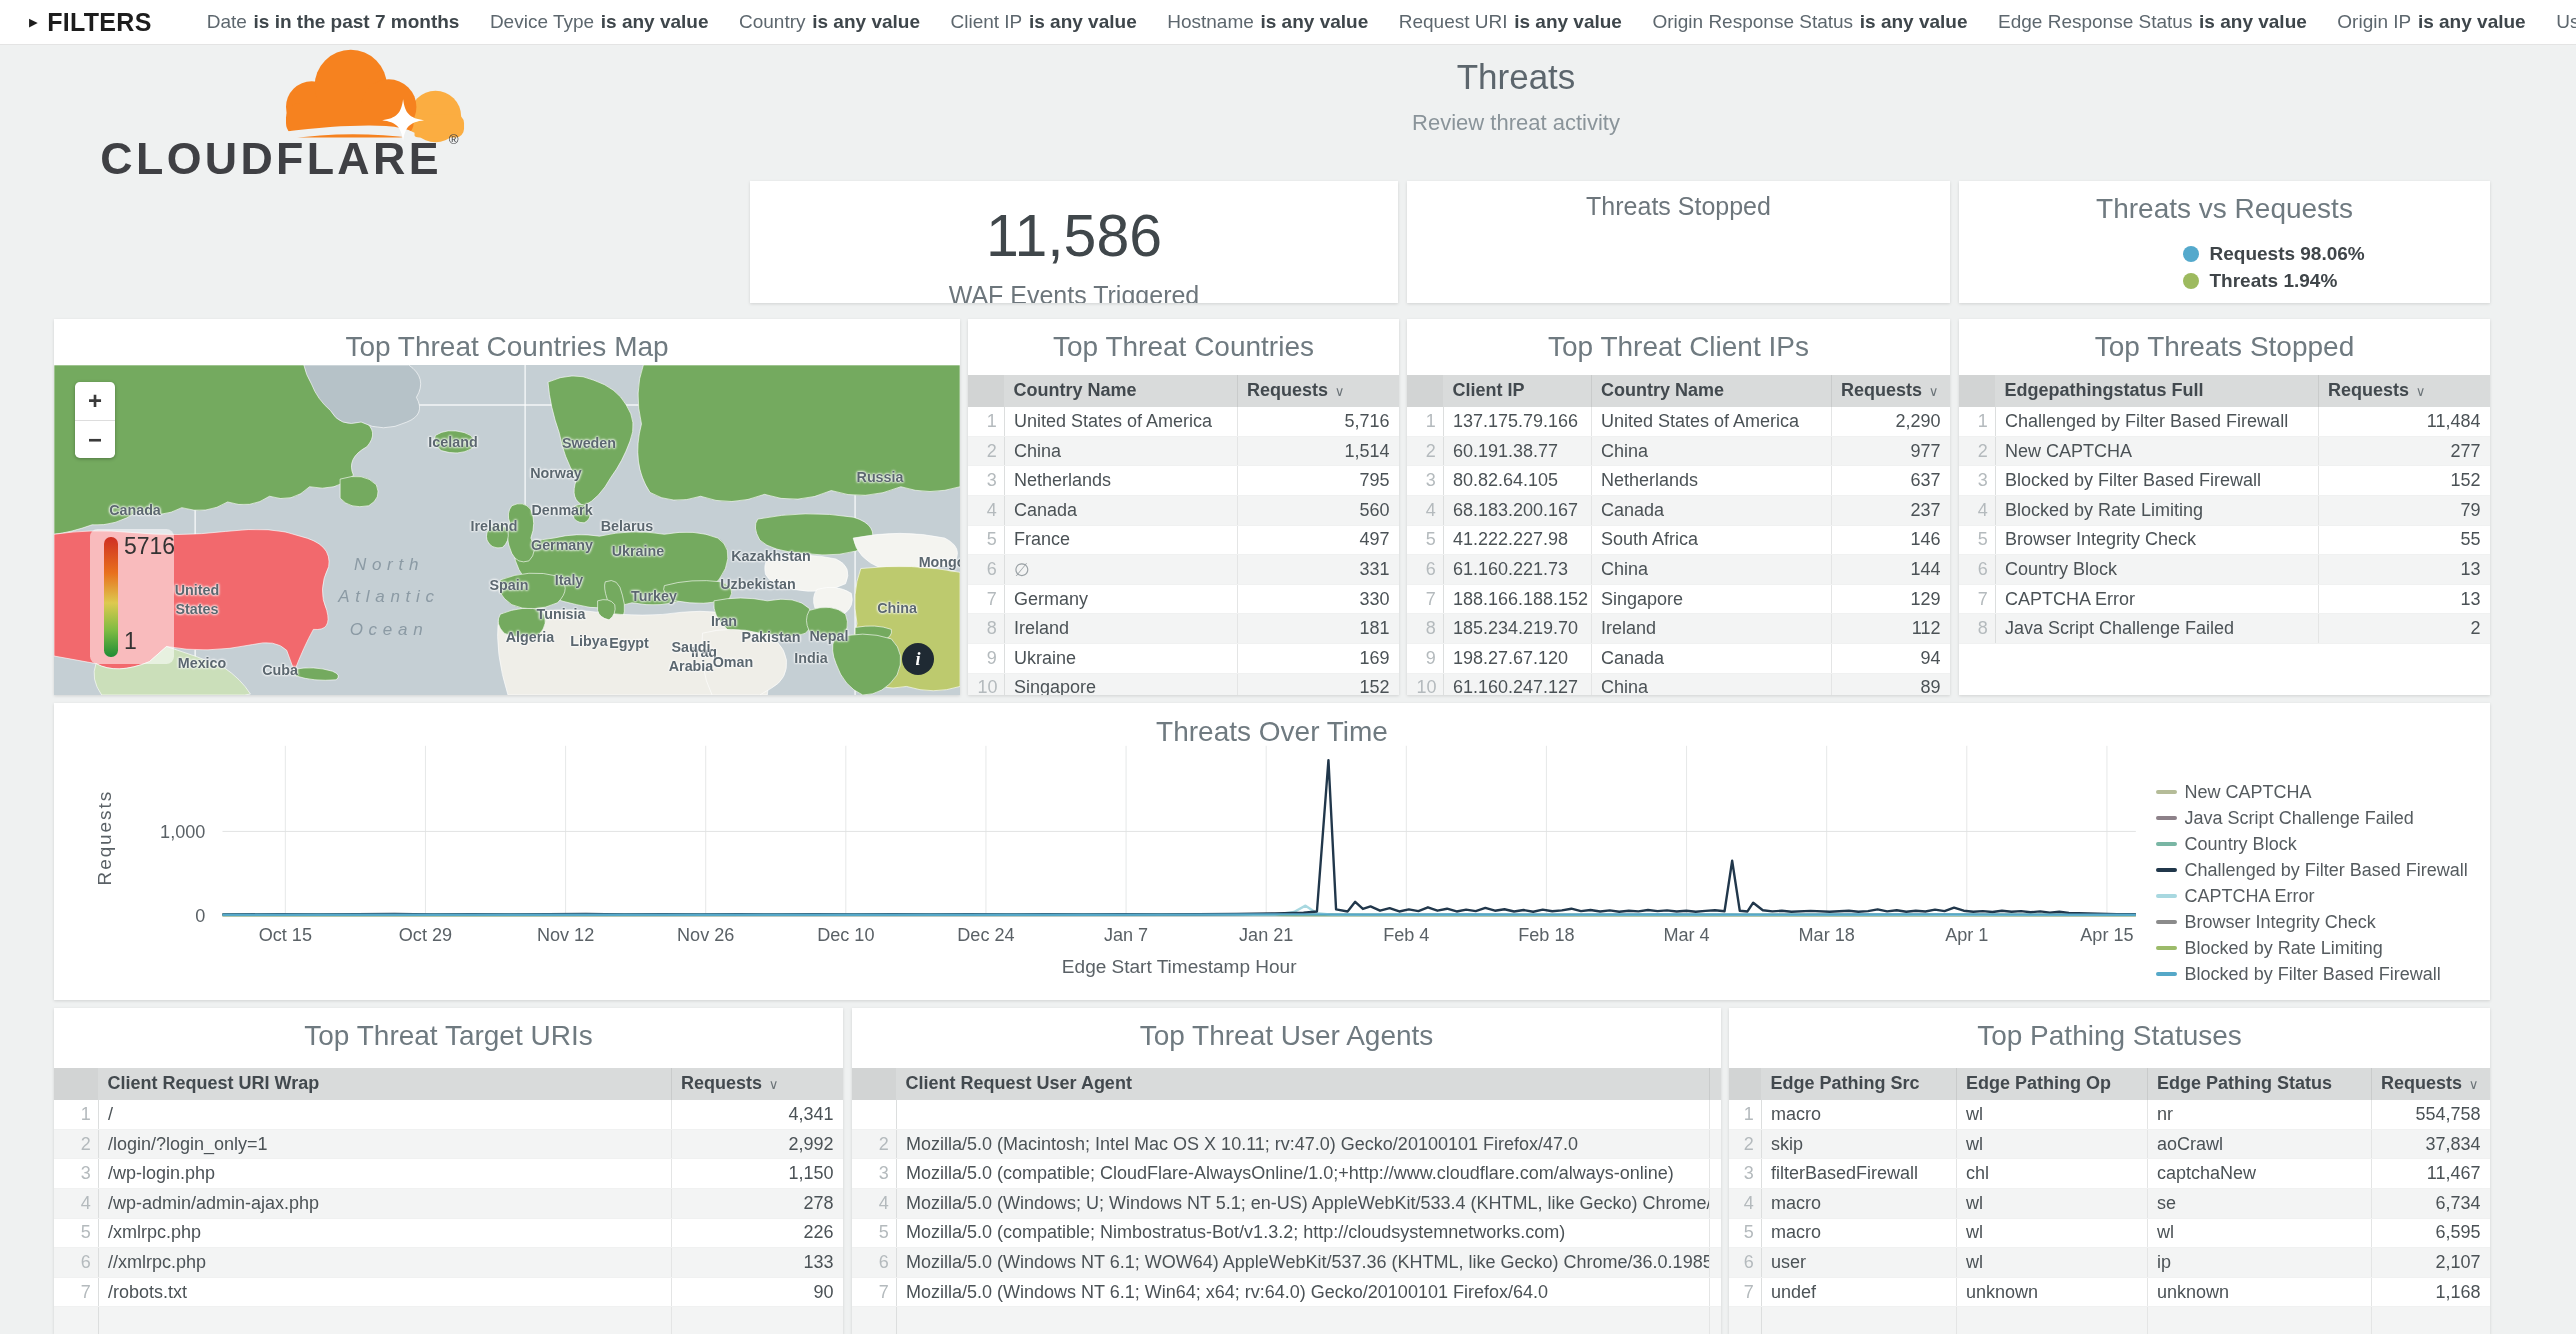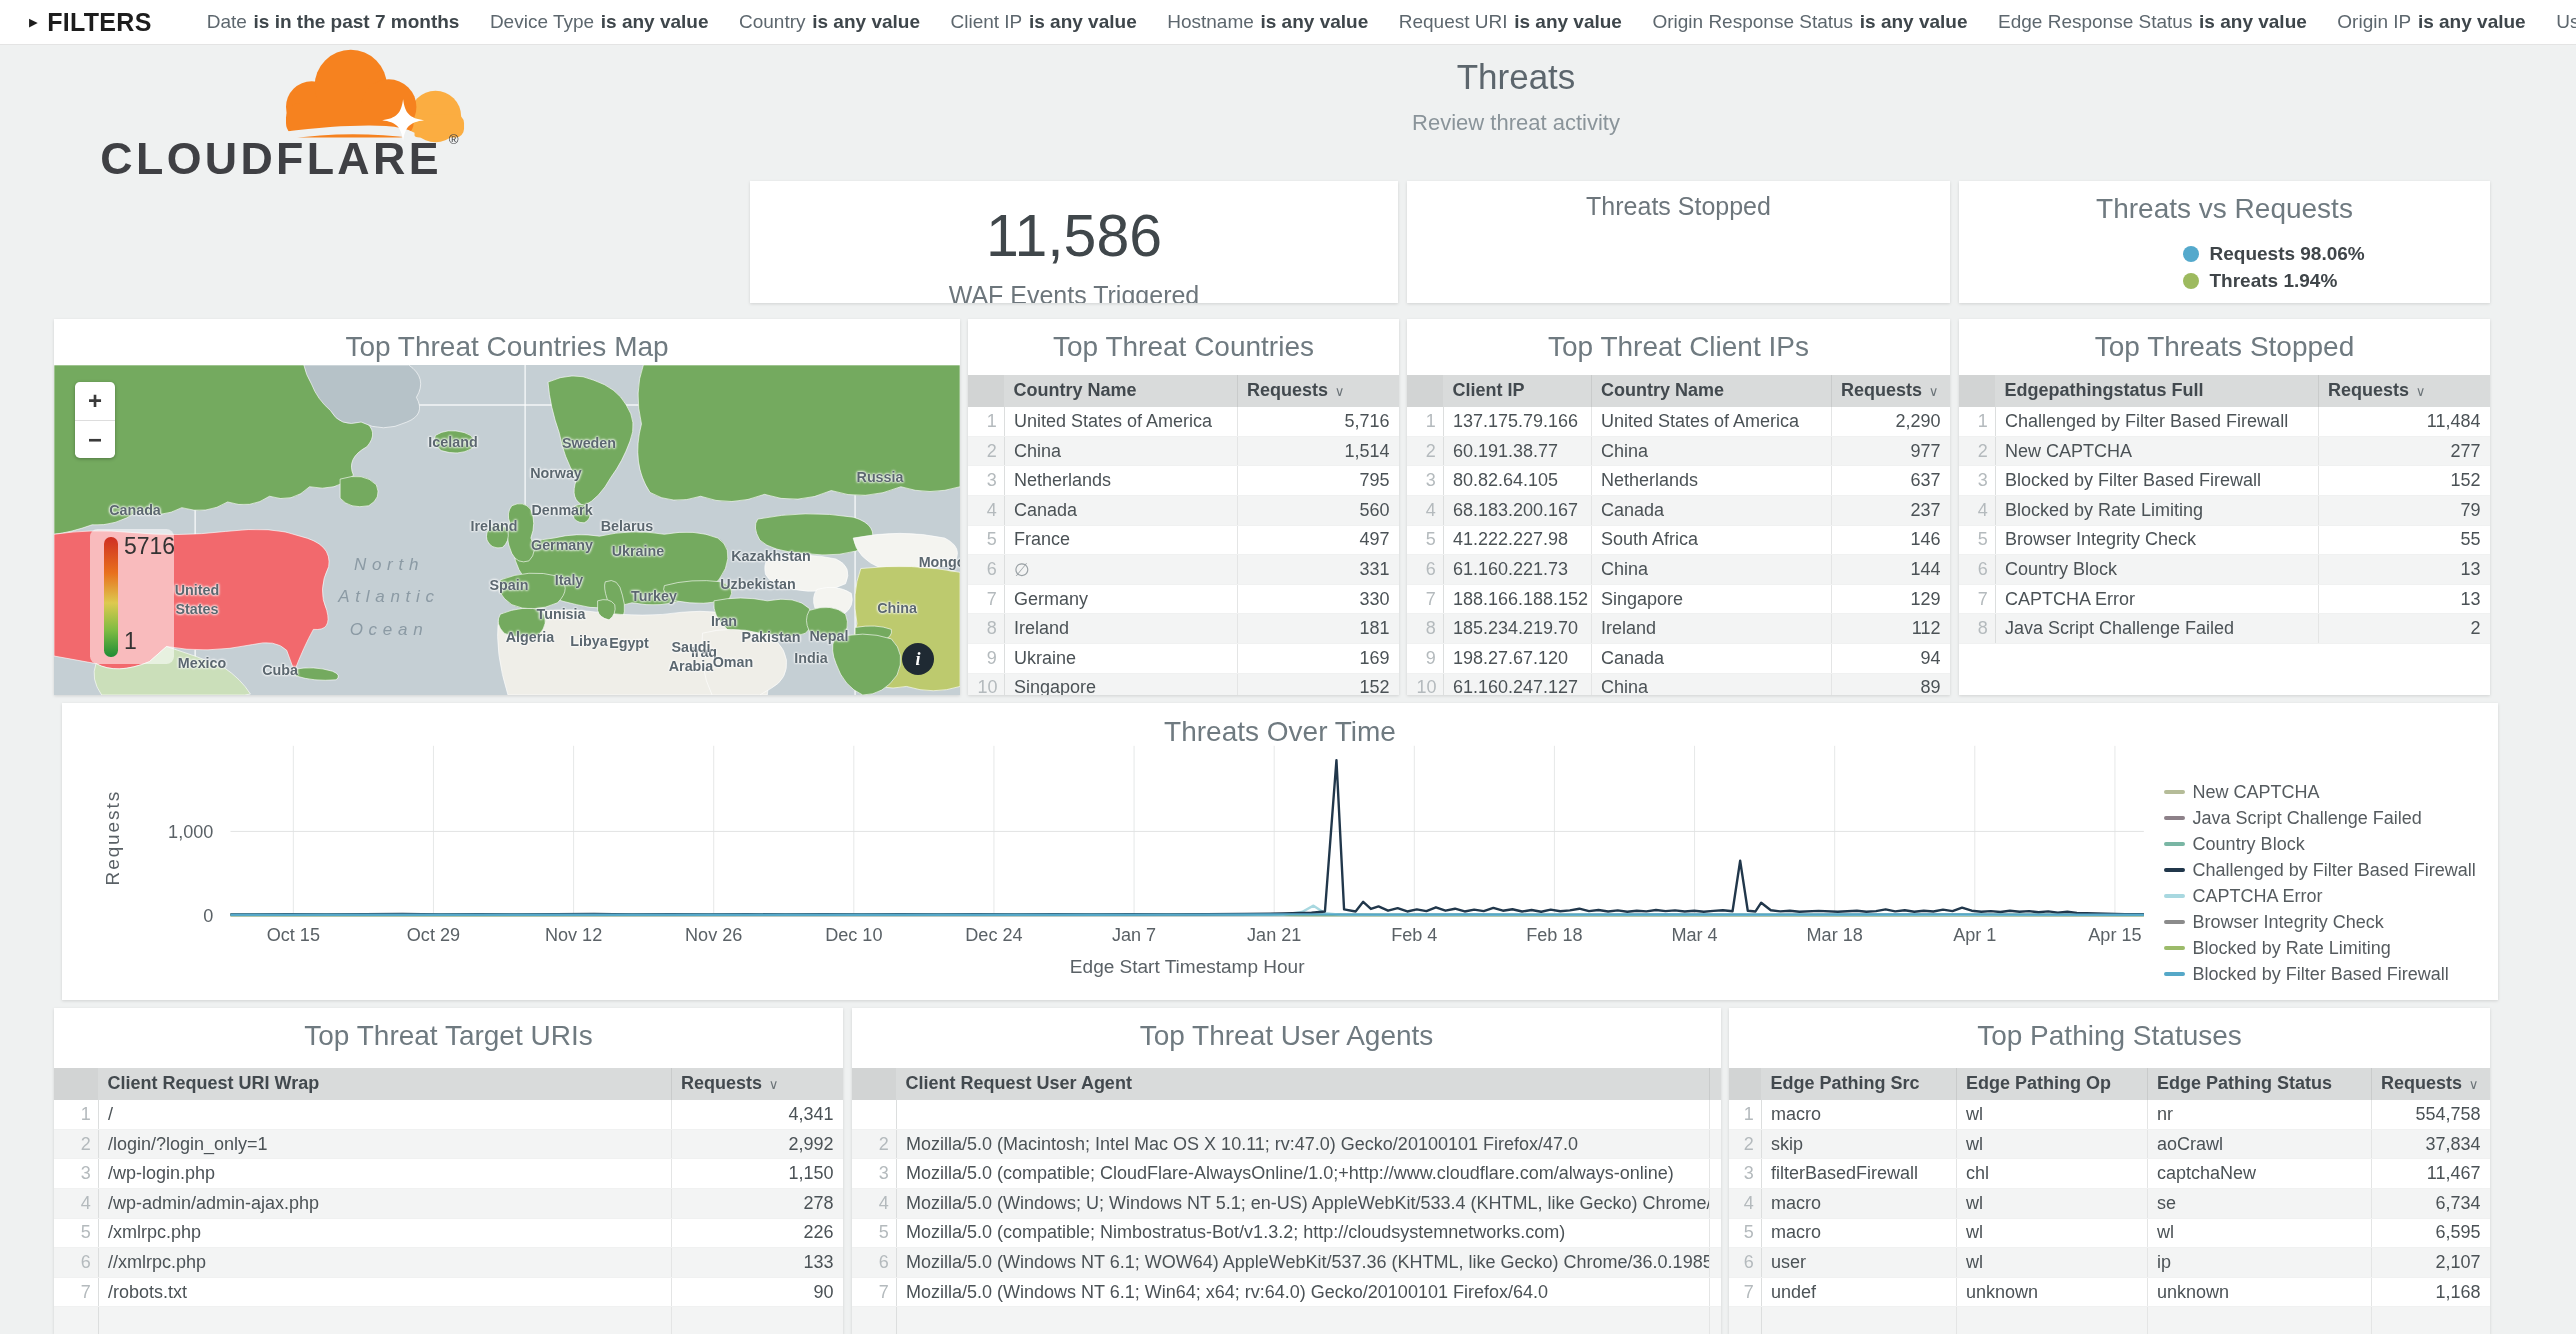--- a/index.html
+++ b/index.html
@@ -450,21 +450,21 @@
             <tr>
               <td class="idx">8</td>
               <td class="">Java Script Challenge Failed</td>
               <td class="valcol num">2</td>
             </tr>
           </tbody>
         </table>
       </div>
   </div>
 
-  <div class="card" style="left:62px;top:703px;width:2436px;height:297px;">
+  <div class="card" style="left:54px;top:703px;width:2436px;height:297px;">
     <div class="chart-title">Threats Over Time</div>
     <svg id="chart-svg" width="2436" height="297" viewBox="0 0 2555 312">
         <line x1="241" y1="45" x2="241" y2="223" stroke="#e5e7e7" stroke-width="1"></line>
         <text x="241" y="250" text-anchor="middle" font-size="19" fill="#5a6166">Oct 15</text>
         <line x1="388.2" y1="45" x2="388.2" y2="223" stroke="#e5e7e7" stroke-width="1"></line>
         <text x="388.2" y="250" text-anchor="middle" font-size="19" fill="#5a6166">Oct 29</text>
         <line x1="535.4" y1="45" x2="535.4" y2="223" stroke="#e5e7e7" stroke-width="1"></line>
         <text x="535.4" y="250" text-anchor="middle" font-size="19" fill="#5a6166">Nov 12</text>
         <line x1="682.5999999999999" y1="45" x2="682.5999999999999" y2="223" stroke="#e5e7e7" stroke-width="1"></line>
         <text x="682.5999999999999" y="250" text-anchor="middle" font-size="19" fill="#5a6166">Nov 26</text>

